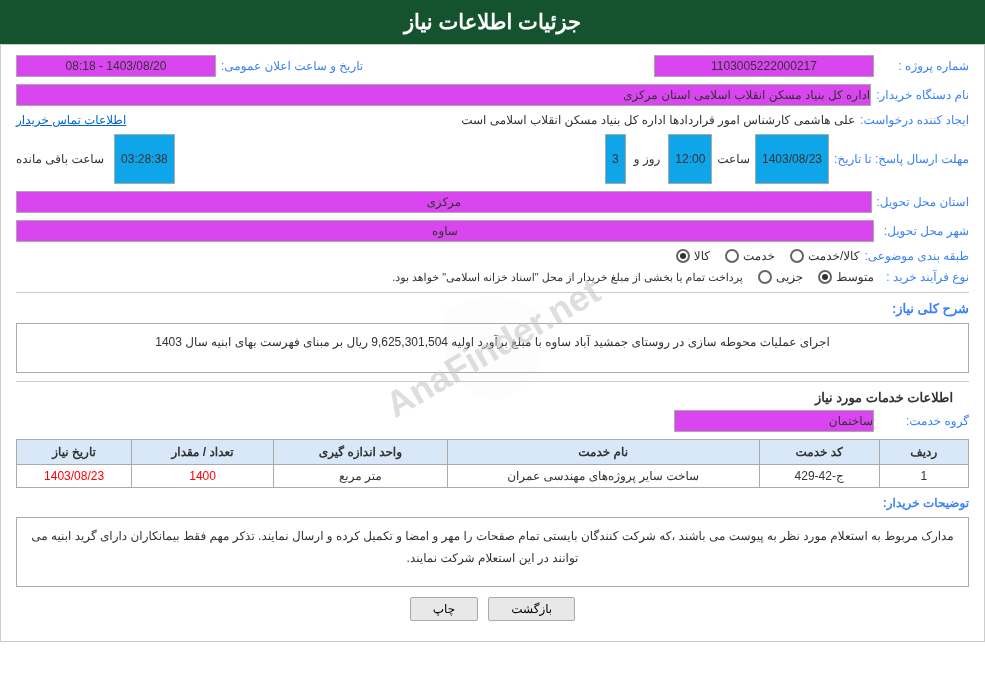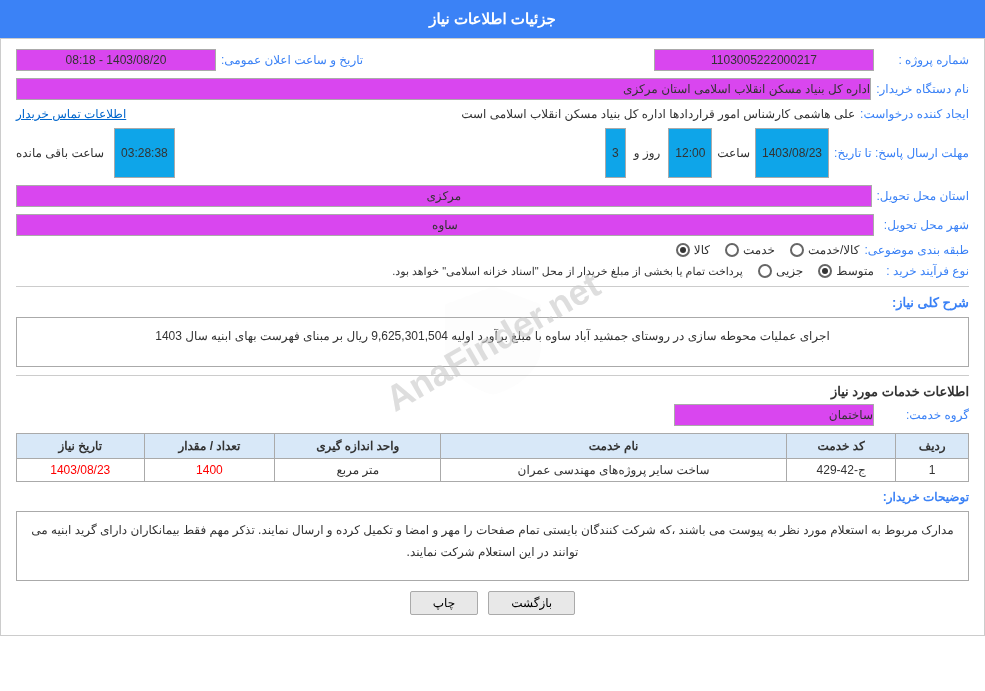--- a/index.html
+++ b/index.html
@@ -10,25 +10,25 @@
       background: #f0f0f0;
       color: #333;
     }
     .page-container {
       max-width: 985px;
       margin: 0 auto;
       background: #fff;
       min-height: 691px;
     }
     .header-bar {
-      background: #3b82f6;
+      background: #14532d;
       color: #fff;
       text-align: center;
       padding: 10px 15px;
-      font-size: 15px;
+      font-size: 21px;
       font-weight: bold;
     }
     .content {
       padding: 10px 15px;
       border: 1px solid #ccc;
       background: #fff;
     }
     .row {
       display: flex;
       align-items: center;
@@ -51,21 +51,21 @@
       flex: 1;
       text-align: center;
     }
     .value-box-rtl {
       text-align: right;
     }
     .section-title {
       font-size: 13px;
       font-weight: bold;
       color: #333;
-      margin: 8px 0 5px 0;
+      margin: 8px 16px 5px 0;
     }
     .link-blue {
       color: #0066cc;
       cursor: pointer;
       text-decoration: underline;
     }
     .small-box {
       border: 1px solid #aaa;
       background: #0ea5e9;
       padding: 17px 6px;
@@ -118,21 +118,21 @@
     }
     table.service-table {
       width: 100%;
       border-collapse: collapse;
       font-size: 12px;
       margin-bottom: 8px;
     }
     table.service-table th {
       background: #d8e8f8;
       border: 1px solid #aaa;
-      padding: 5px 8px;
+      padding: 5px 16px;
       text-align: center;
     }
     table.service-table td {
       border: 1px solid #aaa;
       padding: 4px 8px;
       text-align: center;
     }
     table.service-table tr:nth-child(even) {
       background: #f9f9f9;
     }

